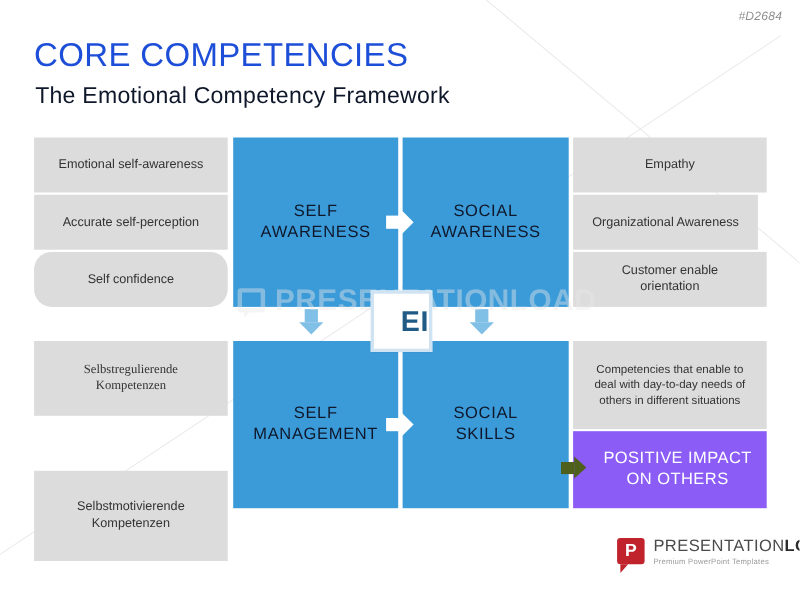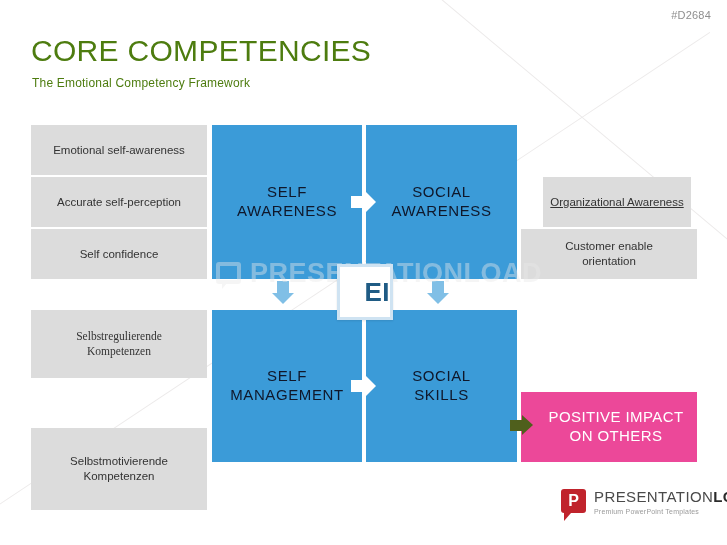--- a/index.html
+++ b/index.html
@@ -42,37 +42,38 @@
   }
 
   
   .doc-id {
     position: absolute;
     top: 9px;
     right: 16px;
     font-size: 11px;
     color: #8f8f8f;
     letter-spacing: 0.2px;
+    font-style: italic;
   }
   .title {
     position: absolute;
     left: 31px;
     top: 34px;
     font-size: 30px;
     font-weight: normal;
-    color: #4d7c0f;
+    color: #1d4ed8;
     letter-spacing: 0.3px;
     white-space: nowrap;
   }
   .subtitle {
     position: absolute;
     left: 32px;
     top: 76px;
-    font-size: 12px;
-    color: #4d7c0f;
+    font-size: 21px;
+    color: #0f172a;
     letter-spacing: 0.2px;
     white-space: nowrap;
   }
 
   
   .cell {
     position: absolute;
     box-sizing: border-box;
     display: flex;
     align-items: center;
@@ -94,39 +95,39 @@
     background: #3b9bd8;
     color: #0f172a;
   }
   .blue .qlabel {
     font-size: 15px;
     line-height: 1.25;
     letter-spacing: 0.6px;
     white-space: pre-line;
   }
   .green {
-    background: #ec4899;
+    background: #8b5cf6;
     color: #ffffff;
   }
   .green .qlabel {
     font-size: 15px;
     line-height: 1.25;
     letter-spacing: 0.4px;
     white-space: pre-line;
     padding-left: 14px;
   }
 
   
   #g-emotional       { left: 31px;  top: 125px; width: 176px; height: 50px; }
   #g-accurate        { left: 31px;  top: 177px; width: 176px; height: 50px; }
-  #g-confidence      { left: 31px;  top: 229px; width: 176px; height: 50px; }
+  #g-confidence      { left: 31px;  top: 229px; width: 176px; height: 50px; border-radius: 16px; }
 
   
   #g-empathy         { left: 521px; top: 125px; width: 176px; height: 50px; }
-  #g-orgaware        { left: 543px; top: 177px; width: 148px; height: 50px; text-decoration: underline; }
+  #g-orgaware        { left: 521px; top: 177px; width: 168px; height: 50px; }
   #g-custserv        { left: 521px; top: 229px; width: 176px; height: 50px; }
 
   
   #g-selbstreg       { left: 31px;  top: 310px; width: 176px; height: 68px; }
   #g-selbstmot       { left: 31px;  top: 380px; width: 176px; height: 82px; margin-top: 48px; }
 
   
   #g-competencies    { left: 521px; top: 310px; width: 176px; height: 80px; }
 
   
@@ -338,29 +339,33 @@
   <div class="diag diag-b"></div>
 
   <div class="doc-id">#D2684</div>
   <div class="title">CORE COMPETENCIES</div>
   <div class="subtitle">The Emotional Competency Framework</div>
 
   <div class="cell gray" id="g-emotional">Emotional self-awareness</div>
   <div class="cell gray" id="g-accurate">Accurate self-perception</div>
   <div class="cell gray" id="g-confidence">Self confidence</div>
 
+  <div class="cell gray" id="g-empathy">Empathy</div>
   <div class="cell gray" id="g-orgaware">Organizational Awareness</div>
   <div class="cell gray" id="g-custserv" style="white-space: pre-line;">Customer enable
 orientation</div>
 
   <div class="cell gray" id="g-selbstreg" style="white-space: pre-line; font-family: Liberation Serif, serif;">Selbstregulierende
 Kompetenzen</div>
   <div class="cell gray" id="g-selbstmot" style="white-space: pre-line;">Selbstmotivierende
 Kompetenzen</div>
 
+  <div class="cell gray small" id="g-competencies" style="white-space: pre-line;">Competencies that enable to
+deal with day-to-day needs of
+others in different situations</div>
 
   <div class="cell blue" id="q-self-awareness">
     <span class="qlabel">SELF
 AWARENESS</span>
   </div>
   <div class="cell blue" id="q-social-awareness">
     <span class="qlabel">SOCIAL
 AWARENESS</span>
   </div>
   <div class="cell blue" id="q-self-management">

